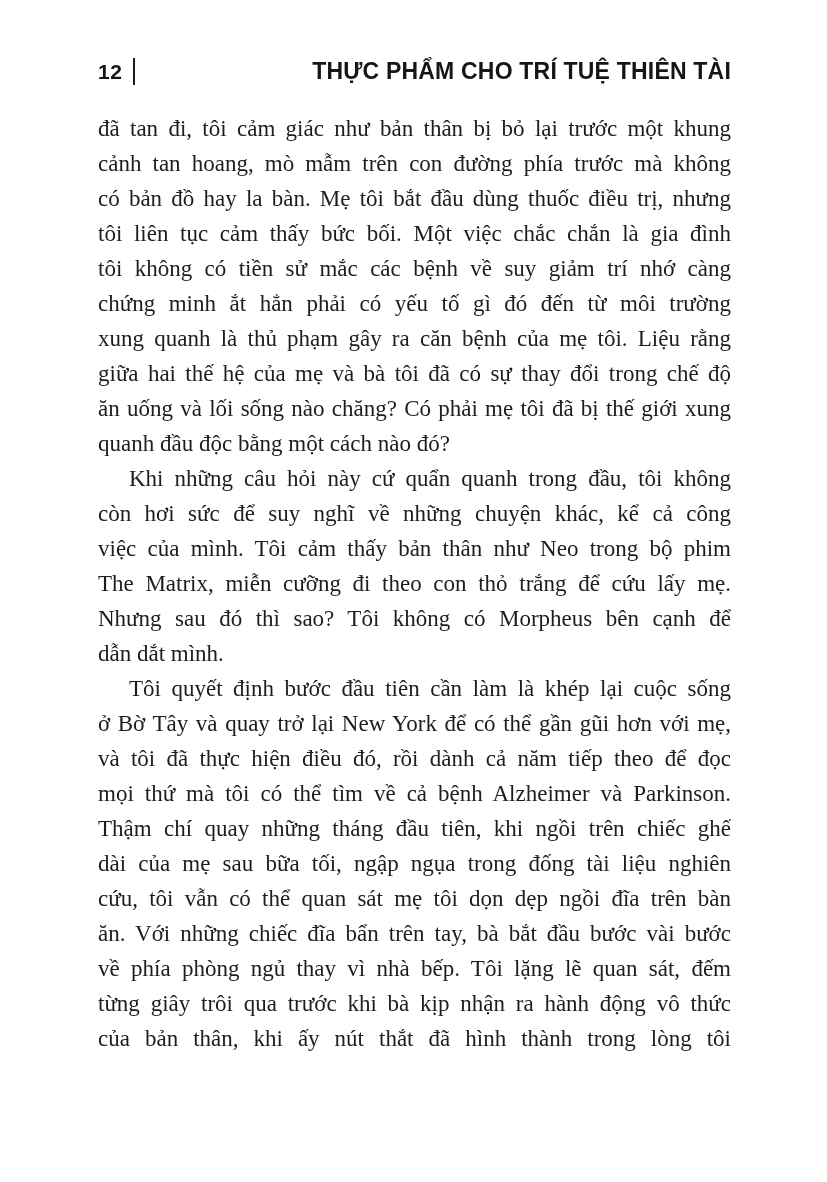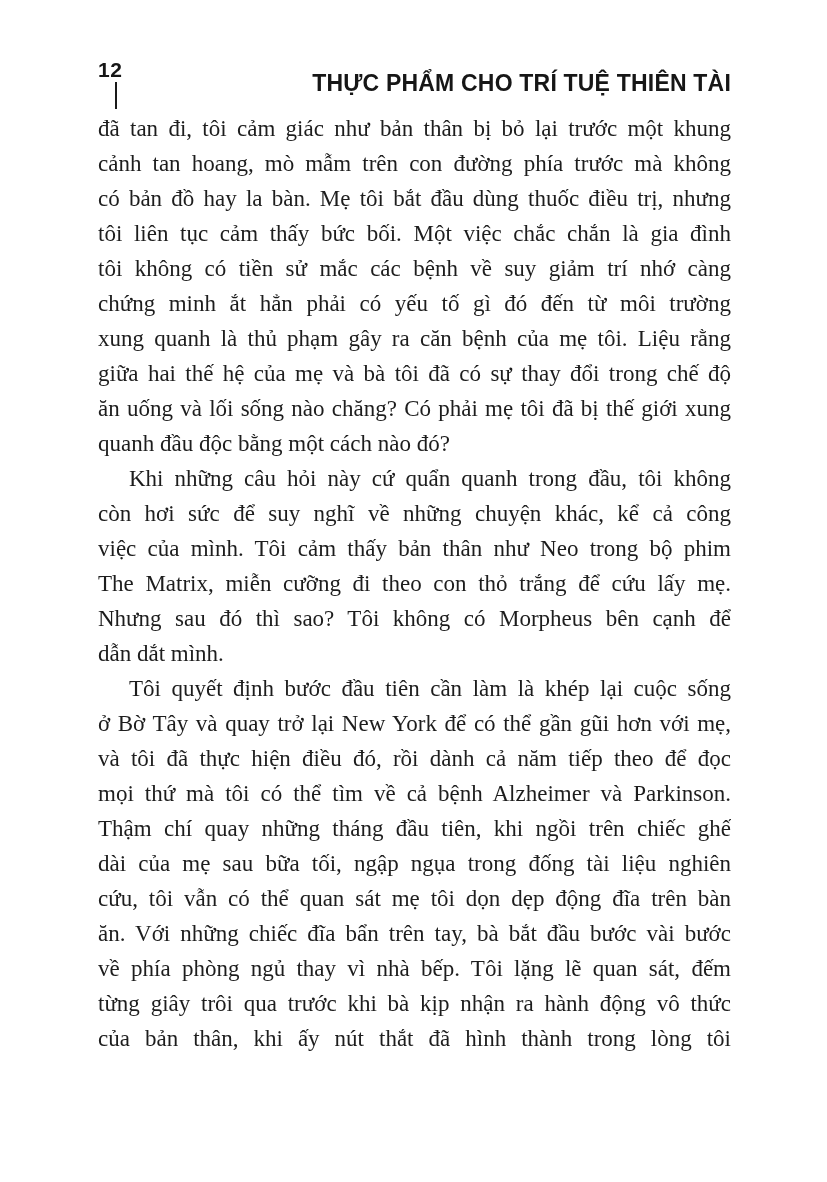--- a/index.html
+++ b/index.html
@@ -24,21 +24,20 @@
     display: flex;
     justify-content: space-between;
     align-items: center;
     font-family: "Liberation Sans", "DejaVu Sans", sans-serif;
     font-weight: bold;
     color: #161616;
   }
   .page-num-group {
     display: flex;
     align-items: center;
-    flex-direction: column;
   }
   .page-num {
     font-size: 21px;
     letter-spacing: 0.5px;
   }
   .header-bar {
     width: 2px;
     height: 27px;
     background: #1a1a1a;
     margin-left: 11px;
@@ -106,21 +105,21 @@
         <div class="line"><span>Nhưng sau đó thì sao? Tôi không có Morpheus bên cạnh để</span></div>
         <div class="line end"><span>dẫn dắt mình.</span></div>
       </div>
       <div class="para indent">
         <div class="line"><span>Tôi quyết định bước đầu tiên cần làm là khép lại cuộc sống</span></div>
         <div class="line"><span>ở Bờ Tây và quay trở lại New York để có thể gần gũi hơn với mẹ,</span></div>
         <div class="line"><span>và tôi đã thực hiện điều đó, rồi dành cả năm tiếp theo để đọc</span></div>
         <div class="line"><span>mọi thứ mà tôi có thể tìm về cả bệnh Alzheimer và Parkinson.</span></div>
         <div class="line"><span>Thậm chí quay những tháng đầu tiên, khi ngồi trên chiếc ghế</span></div>
         <div class="line"><span>dài của mẹ sau bữa tối, ngập ngụa trong đống tài liệu nghiên</span></div>
-        <div class="line"><span>cứu, tôi vẫn có thể quan sát mẹ tôi dọn dẹp động đĩa trên bàn</span></div>
+        <div class="line"><span>cứu, tôi vẫn có thể quan sát mẹ tôi dọn dẹp ngồi đĩa trên bàn</span></div>
         <div class="line"><span>ăn. Với những chiếc đĩa bẩn trên tay, bà bắt đầu bước vài bước</span></div>
         <div class="line"><span>về phía phòng ngủ thay vì nhà bếp. Tôi lặng lẽ quan sát, đếm</span></div>
         <div class="line"><span>từng giây trôi qua trước khi bà kịp nhận ra hành động vô thức</span></div>
         <div class="line"><span>của bản thân, khi ấy nút thắt đã hình thành trong lòng tôi</span></div>
       </div>
     </div>
 
 </div>
 
 </body></html>

